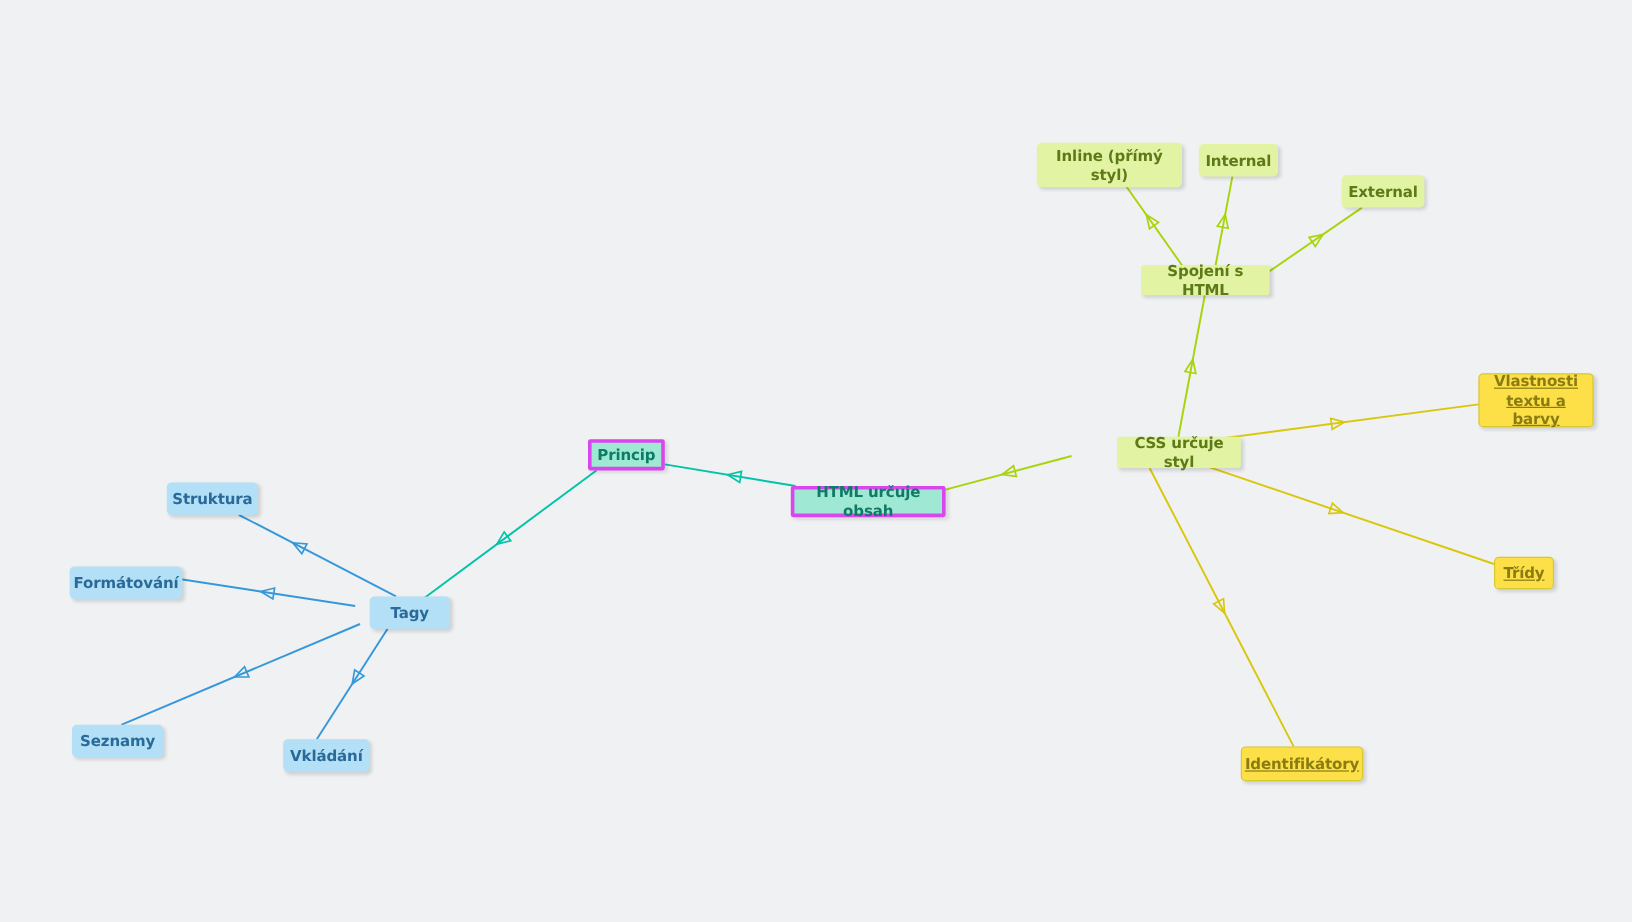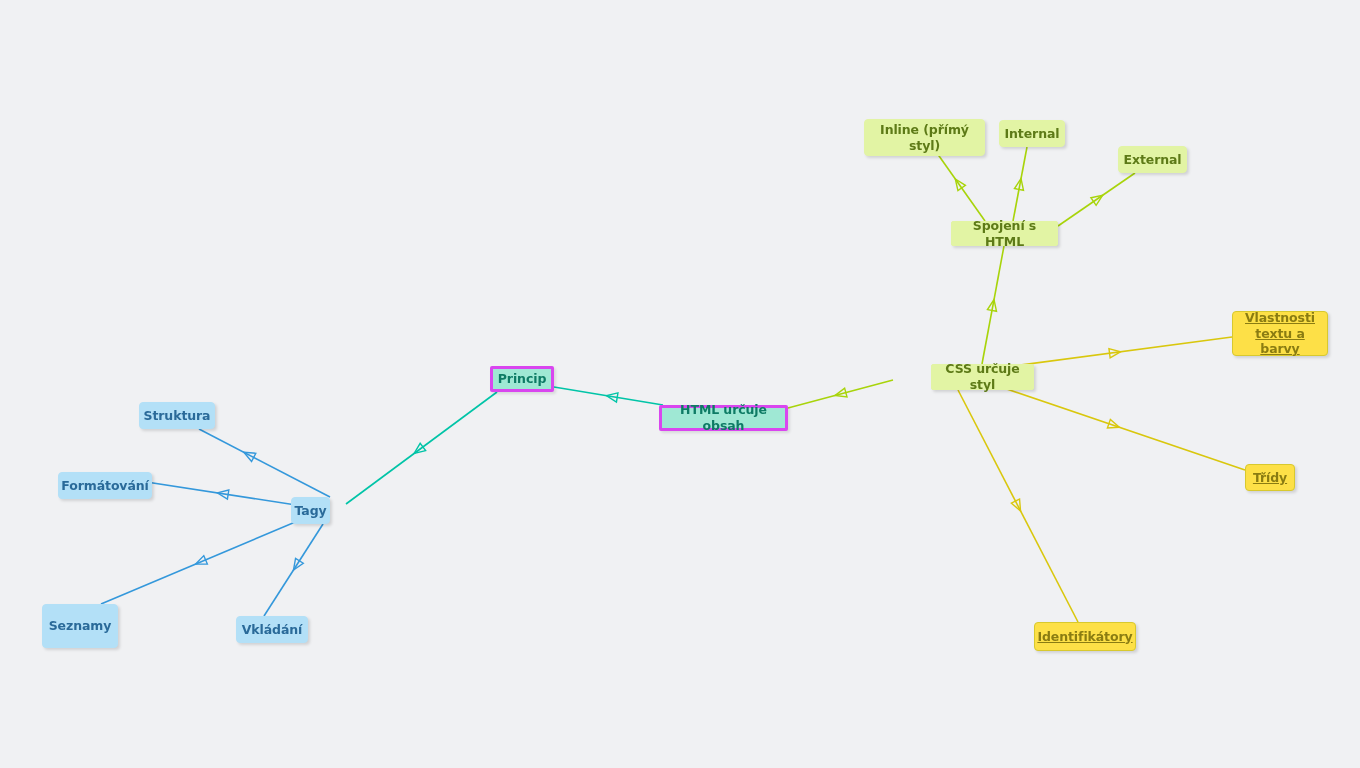--- a/index.html
+++ b/index.html
@@ -132,22 +132,22 @@
         <polygon points="195.4329246725842,564.1388659673514 203.77820560926736,555.6232164860826 207.35594504556425,564.0990515792146" fill="none" stroke="#3498db" stroke-width="1.4" stroke-linejoin="miter"></polygon>
       </g>
       <g>
         <line x1="323" y1="524" x2="264" y2="616" stroke="#3498db" stroke-width="1.6"></line>
         <polygon points="293.4809218831496,570.0297489279701 295.54692446800266,558.2870221015731 303.29123176569806,563.2534800424866" fill="none" stroke="#3498db" stroke-width="1.4" stroke-linejoin="miter"></polygon>
       </g>
     </svg>
   <div id="node-layer">
       <div class="node pal-blue" style="left: 127px; top: 402px; width: 76px; height: 27px;">Struktura</div>
       <div class="node pal-blue" style="left: 46px; top: 472px; width: 94px; height: 27px;">Formátování</div>
-      <div class="node pal-blue" style="left: 279px; top: 497px; width: 39px; height: 27px;">Tagy</div>
-      <div class="node pal-blue" style="left: 30px; top: 604px; width: 76px; height: 44px;">Seznamy</div>
+      <div class="node pal-blue" style="left: 296px; top: 497px; width: 67px; height: 27px;">Tagy</div>
+      <div class="node pal-blue" style="left: 48px; top: 604px; width: 76px; height: 27px;">Seznamy</div>
       <div class="node pal-blue" style="left: 224px; top: 616px; width: 72px; height: 27px;">Vkládání</div>
       <div class="node pal-teal" style="left: 490px; top: 366px; width: 64px; height: 26px;">Princip</div>
       <div class="node pal-teal" style="left: 659px; top: 405px; width: 129px; height: 26px;">HTML určuje obsah</div>
       <div class="node pal-green-sq" style="left: 931px; top: 364px; width: 103px; height: 26px;">CSS určuje styl</div>
       <div class="node pal-green-sq" style="left: 951px; top: 221px; width: 107px; height: 25px;">Spojení s HTML</div>
       <div class="node pal-green" style="left: 854px; top: 119px; width: 121px; height: 37px; margin-left: 10px;">Inline (přímý styl)</div>
       <div class="node pal-green" style="left: 999px; top: 120px; width: 66px; height: 27px;">Internal</div>
       <div class="node pal-green" style="left: 1118px; top: 146px; width: 69px; height: 27px;">External</div>
       <div class="node pal-yellow" style="left: 1232px; top: 311px; width: 96px; height: 45px;">Vlastnosti
 textu a barvy</div>

